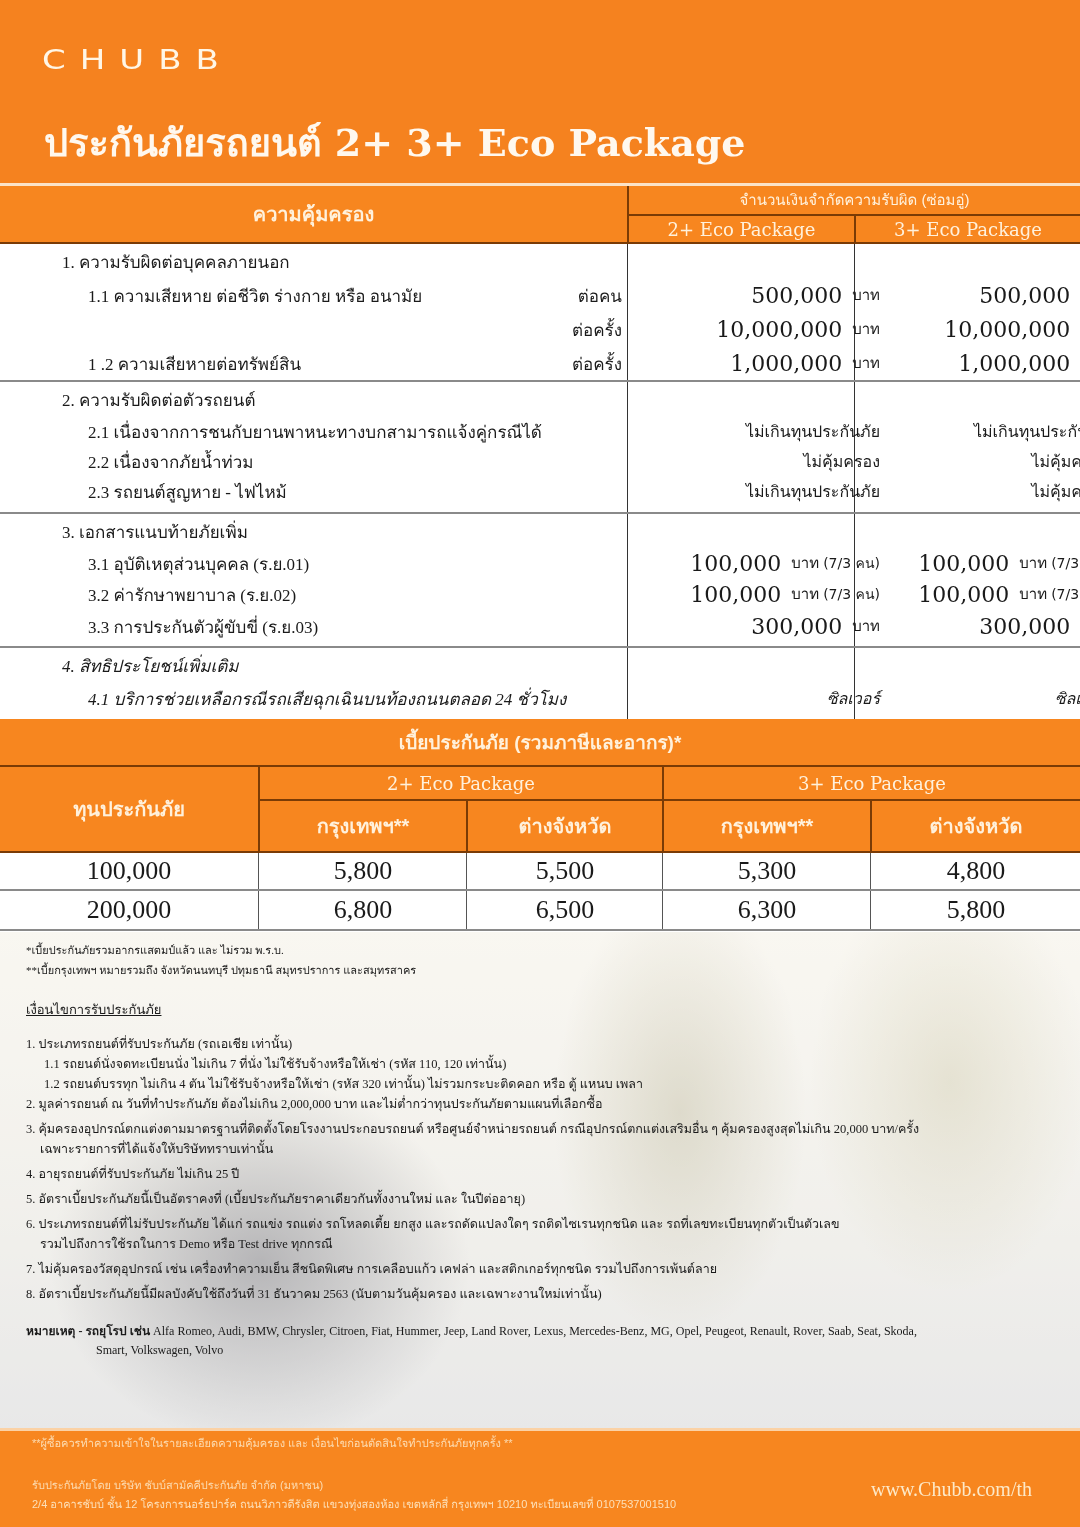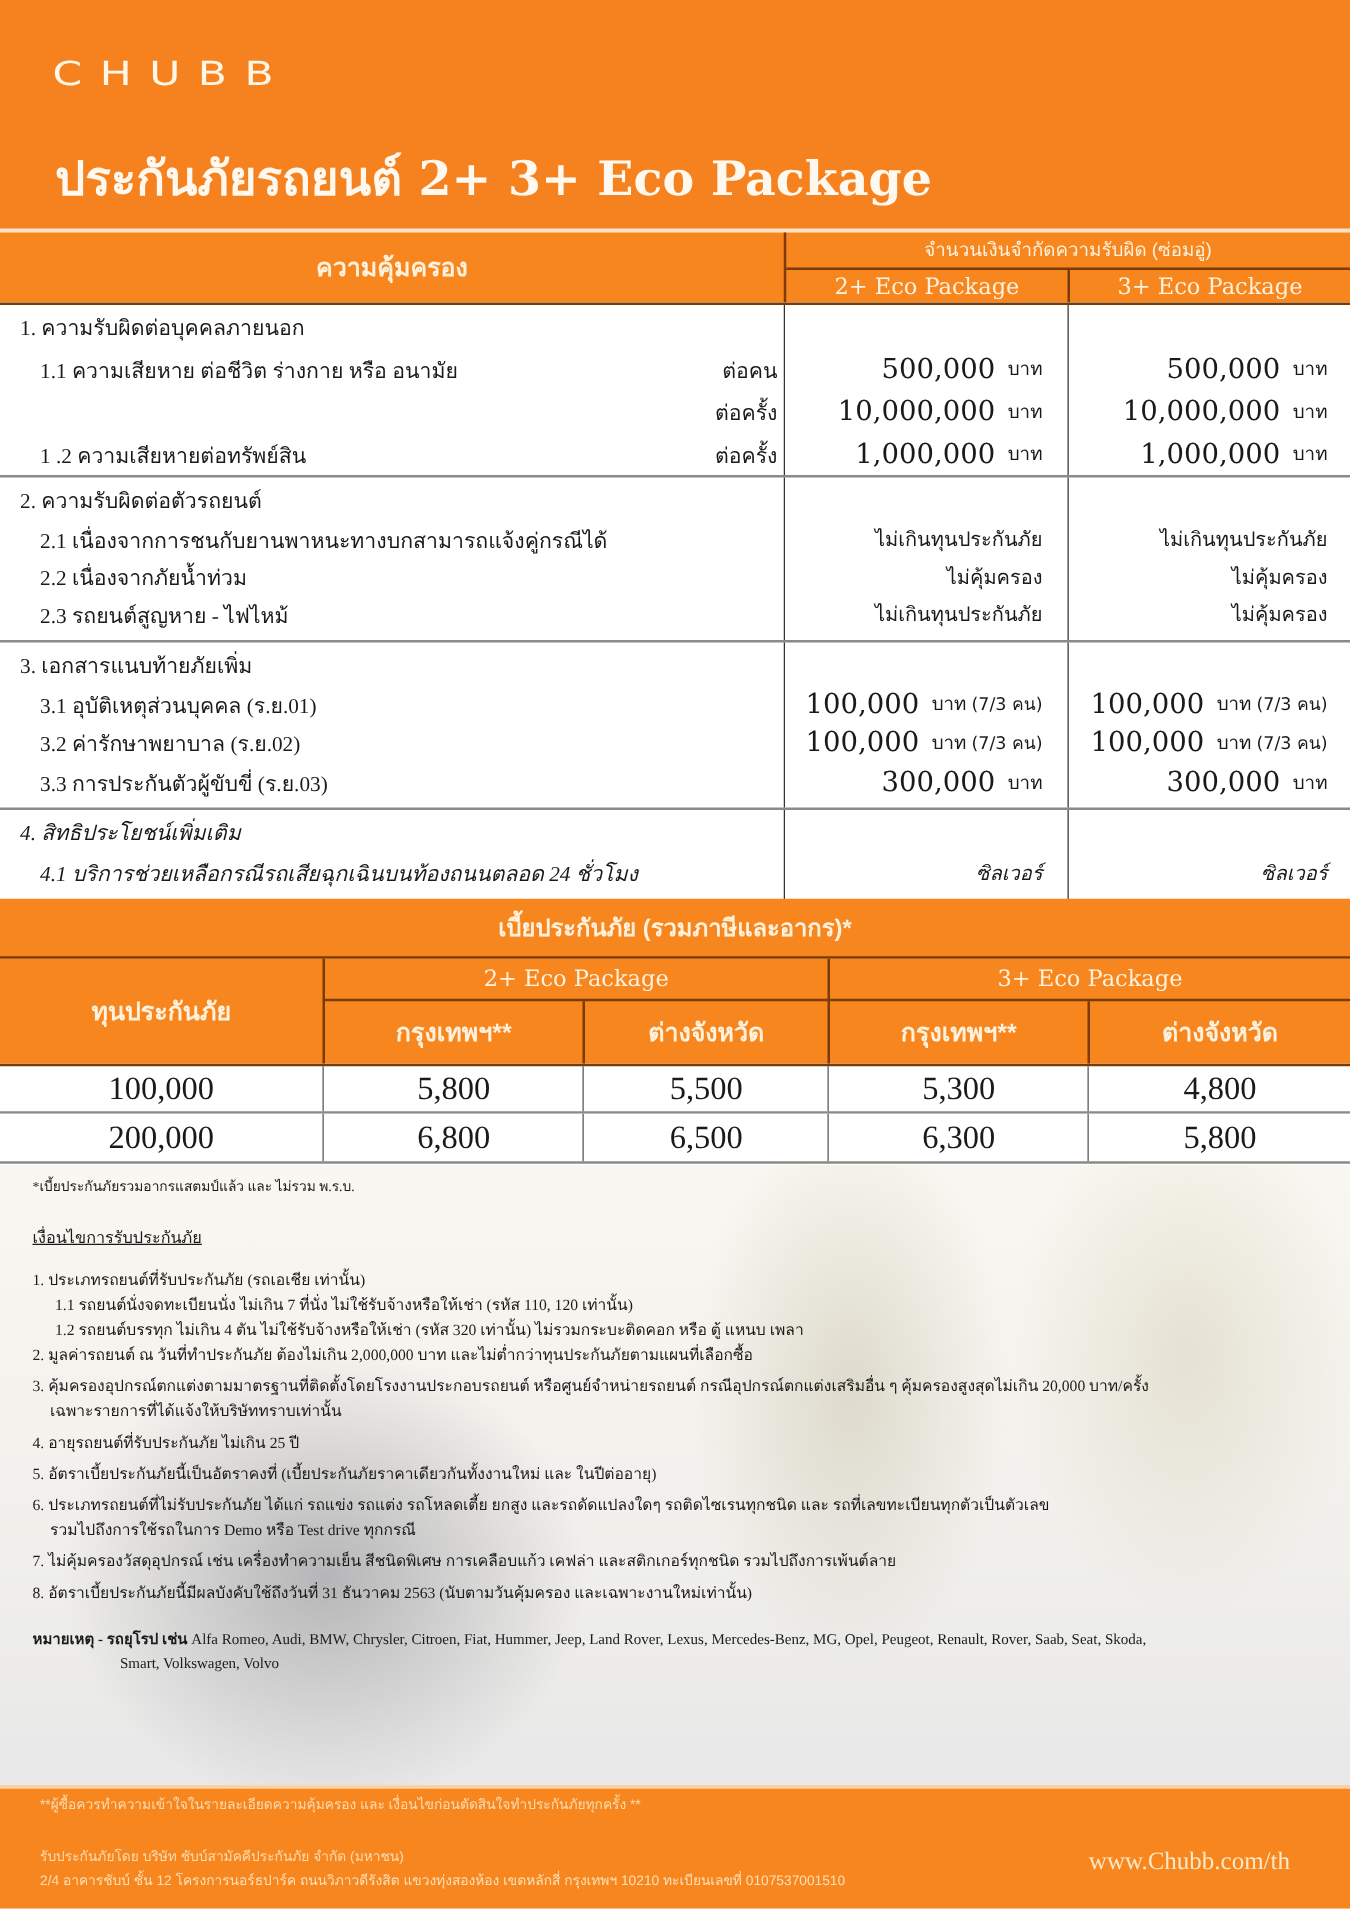--- a/index.html
+++ b/index.html
@@ -48,33 +48,33 @@
     position: absolute; top: 30px; height: 26px;
     display: flex; align-items: center; justify-content: center;
     font-family: "DejaVu Serif", serif;
     color: #fff1dc; font-size: 18px;
   }
   .cov-head .h-pkg.p2 { left: 629px; width: 225px; }
   .cov-head .h-pkg.p3 { left: 856px; width: 224px; }
   .cov-head .h-pkgline { position: absolute; left: 854px; top: 30px; width: 2px; height: 26px; background: #7a3b05; }
 
   .cov-body { position: relative; background: #fff; border-top: 2px solid #7a3b05; }
-  .sec { position: relative; border-bottom: 2px solid #8a8a8a; }
+  .sec { position: relative; border-bottom: 2px solid #8a8a8a; padding-left: 46px; }
   .sec:last-child { border-bottom: 3px solid #f5821f; font-style: italic; }
   .sec .vline1 { position: absolute; left: 627px; top: 0; bottom: 0; width: 1px; background: #333; }
   .sec .vline2 { position: absolute; left: 854px; top: 0; bottom: 0; width: 1px; background: #333; }
   .row { position: relative; height: 34px; }
   .row .lbl {
     position: absolute; top: 0; height: 100%;
     display: flex; align-items: center;
     font-family: "Liberation Serif", "DejaVu Serif", serif;
     font-size: 17px; color: #1a1a1a;
   }
   .row .lbl.l0 { left: 16px; }
-  .row .lbl.l1 { left: 32px; }
+  .row .lbl.l1 { left: 42px; }
   .row .per {
     position: absolute; right: 458px; top: 0; height: 100%;
     display: flex; align-items: center;
     font-family: "Liberation Serif", serif; font-size: 17px;
   }
   .row .v {
     position: absolute; top: 0; height: 100%;
     display: flex; align-items: center; justify-content: flex-end;
     font-family: "DejaVu Serif", serif; color: #1a1a1a;
   }
@@ -358,20 +358,21 @@
         <div class="pr-cell c4">5,800</div>
       </div>
     </div>
 </div>
 
 <div class="scene"></div>
 <div class="scene-fade"></div>
 
 <div class="notes">
   <div class="fn">*เบี้ยประกันภัยรวมอากรแสตมป์แล้ว และ ไม่รวม พ.ร.บ.</div>
+  <div class="fn">**เบี้ยกรุงเทพฯ หมายรวมถึง จังหวัดนนทบุรี ปทุมธานี สมุทรปราการ และสมุทรสาคร</div>
   <div class="cond-title">เงื่อนไขการรับประกันภัย</div>
   <div class="cond-list" id="cond-list">
       <div class="ci">1. ประเภทรถยนต์ที่รับประกันภัย (รถเอเชีย เท่านั้น)</div>
       <div class="ci sub">1.1 รถยนต์นั่งจดทะเบียนนั่ง ไม่เกิน 7 ที่นั่ง ไม่ใช้รับจ้างหรือให้เช่า (รหัส 110, 120 เท่านั้น)</div>
       <div class="ci sub">1.2 รถยนต์บรรทุก ไม่เกิน 4 ตัน ไม่ใช้รับจ้างหรือให้เช่า (รหัส 320 เท่านั้น) ไม่รวมกระบะติดคอก หรือ ตู้ แหนบ เพลา</div>
       <div class="ci">2. มูลค่ารถยนต์ ณ วันที่ทำประกันภัย ต้องไม่เกิน 2,000,000 บาท และไม่ต่ำกว่าทุนประกันภัยตามแผนที่เลือกซื้อ</div>
       <div class="ci gap">3. คุ้มครองอุปกรณ์ตกแต่งตามมาตรฐานที่ติดตั้งโดยโรงงานประกอบรถยนต์ หรือศูนย์จำหน่ายรถยนต์ กรณีอุปกรณ์ตกแต่งเสริมอื่น ๆ คุ้มครองสูงสุดไม่เกิน 20,000 บาท/ครั้ง</div>
       <div class="ci cont">เฉพาะรายการที่ได้แจ้งให้บริษัททราบเท่านั้น</div>
       <div class="ci gap">4. อายุรถยนต์ที่รับประกันภัย ไม่เกิน 25 ปี</div>
       <div class="ci gap">5. อัตราเบี้ยประกันภัยนี้เป็นอัตราคงที่ (เบี้ยประกันภัยราคาเดียวกันทั้งงานใหม่ และ ในปีต่ออายุ)</div>

